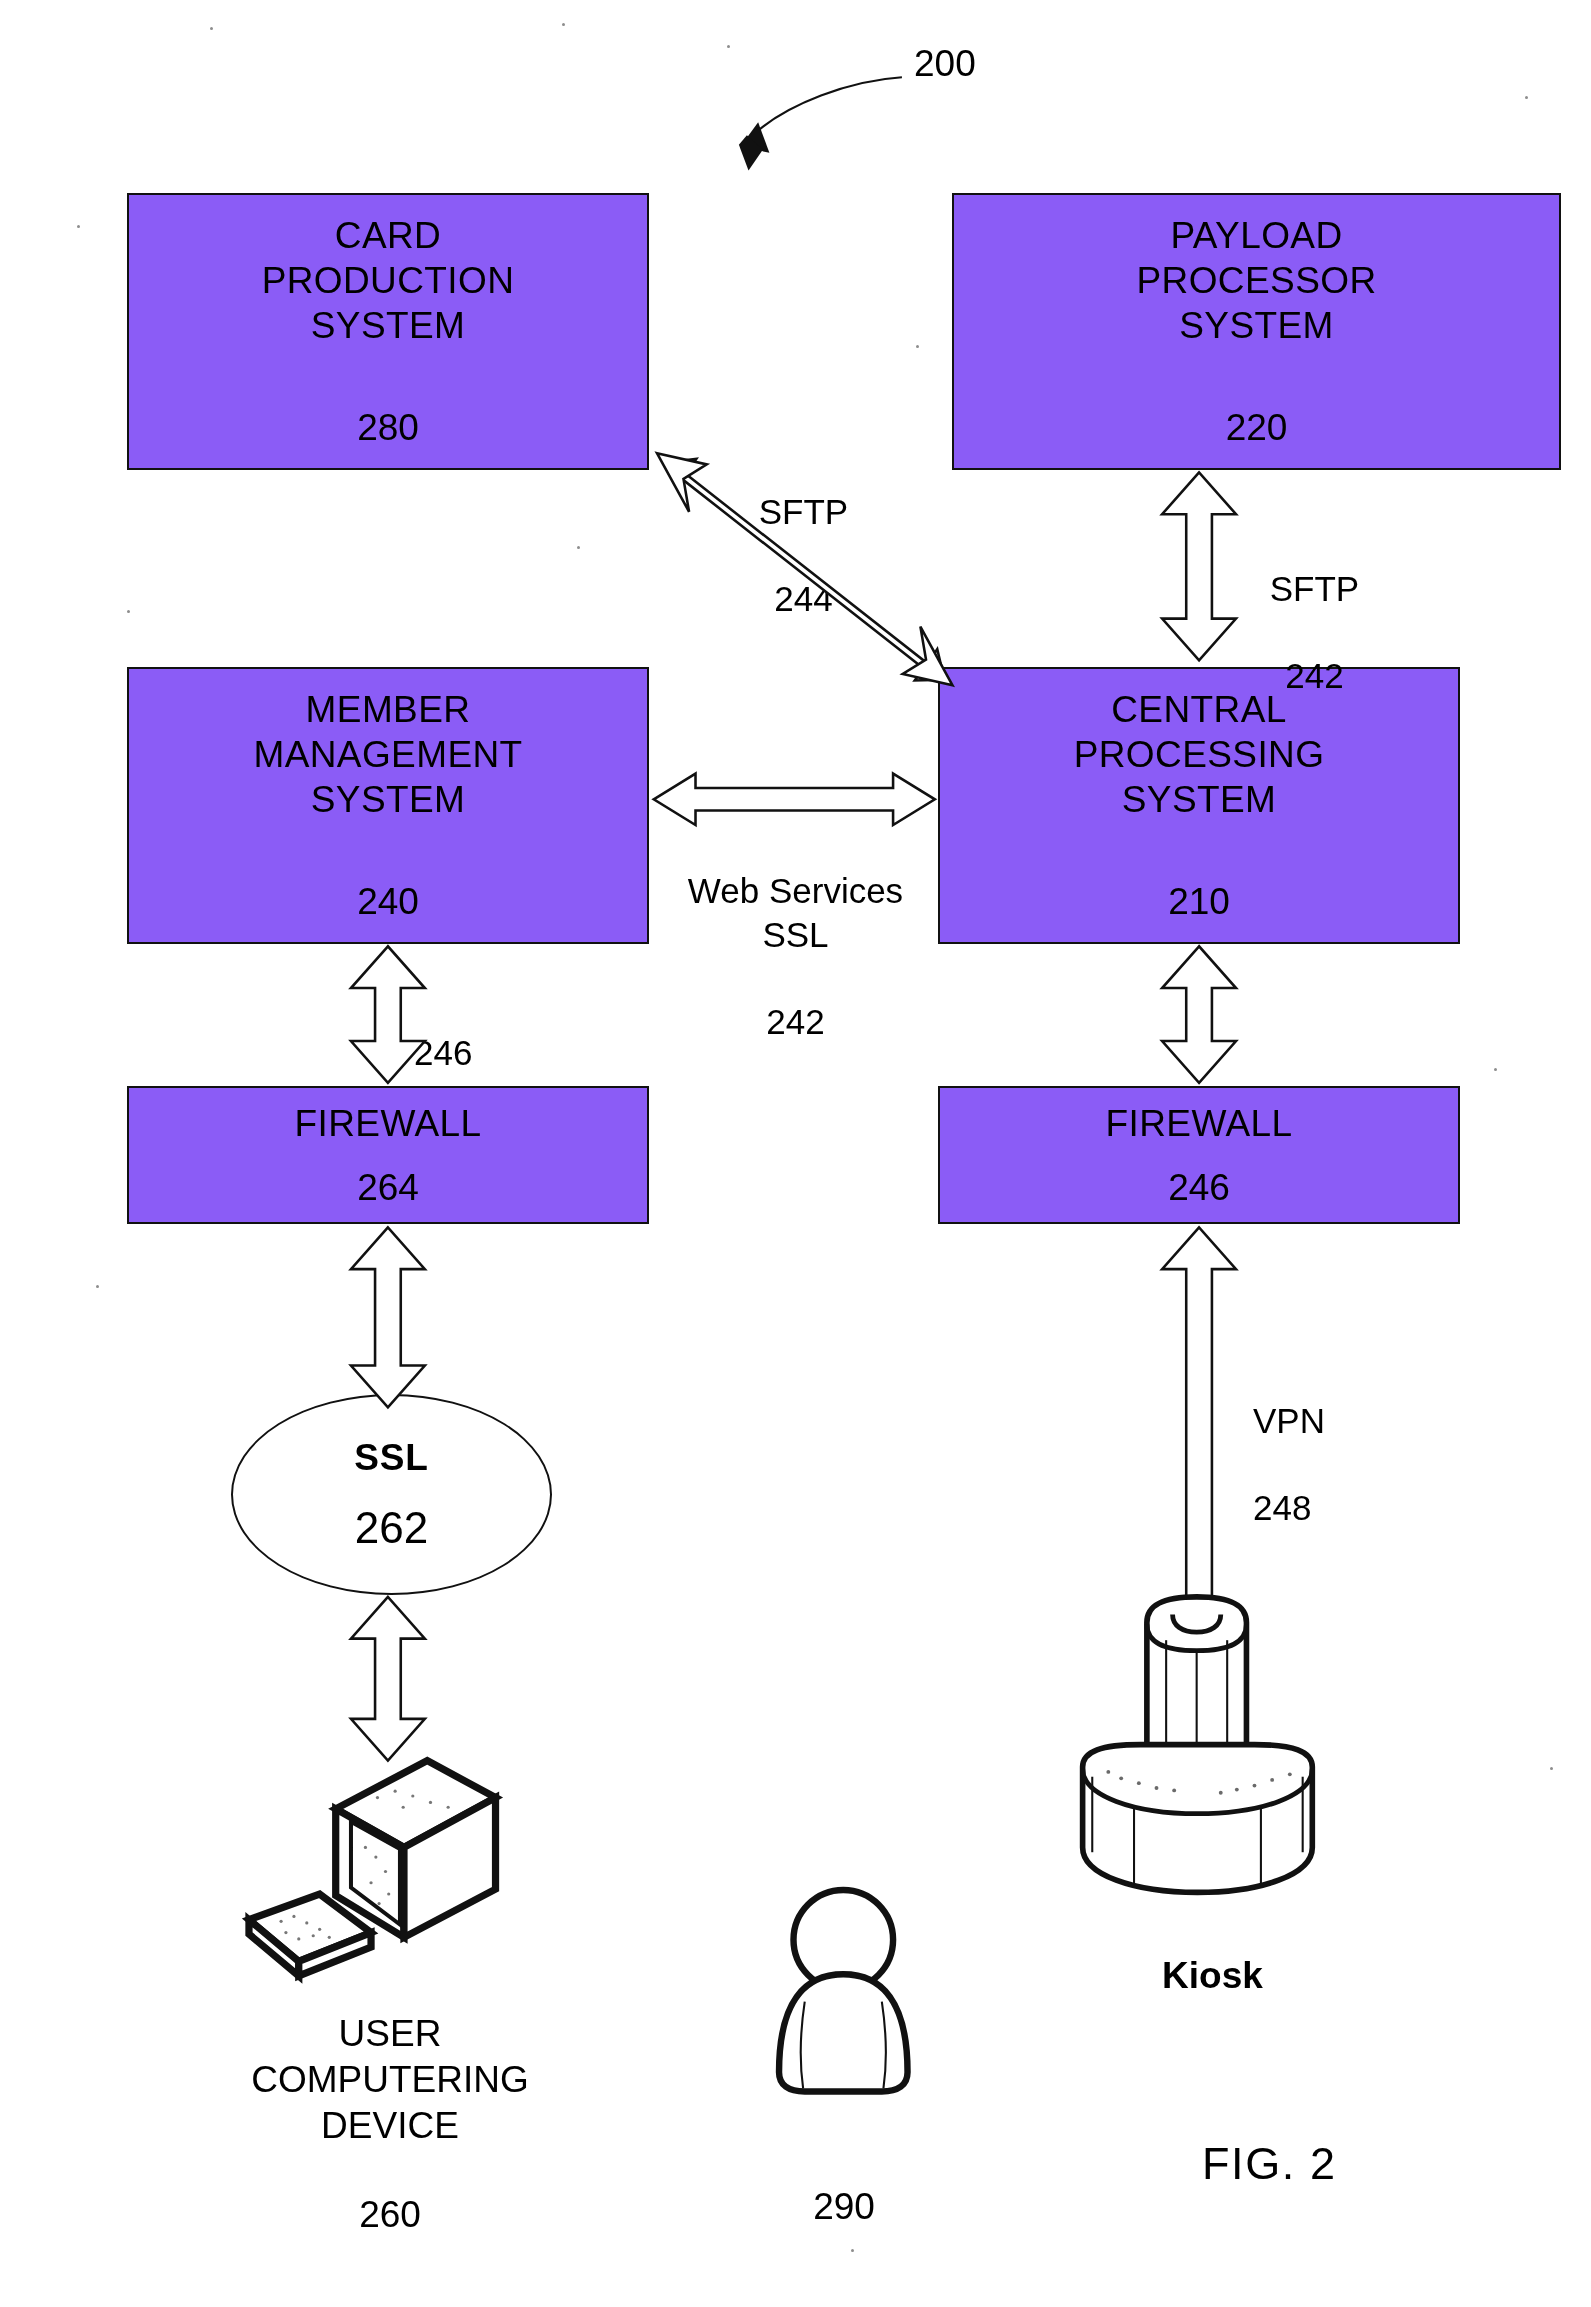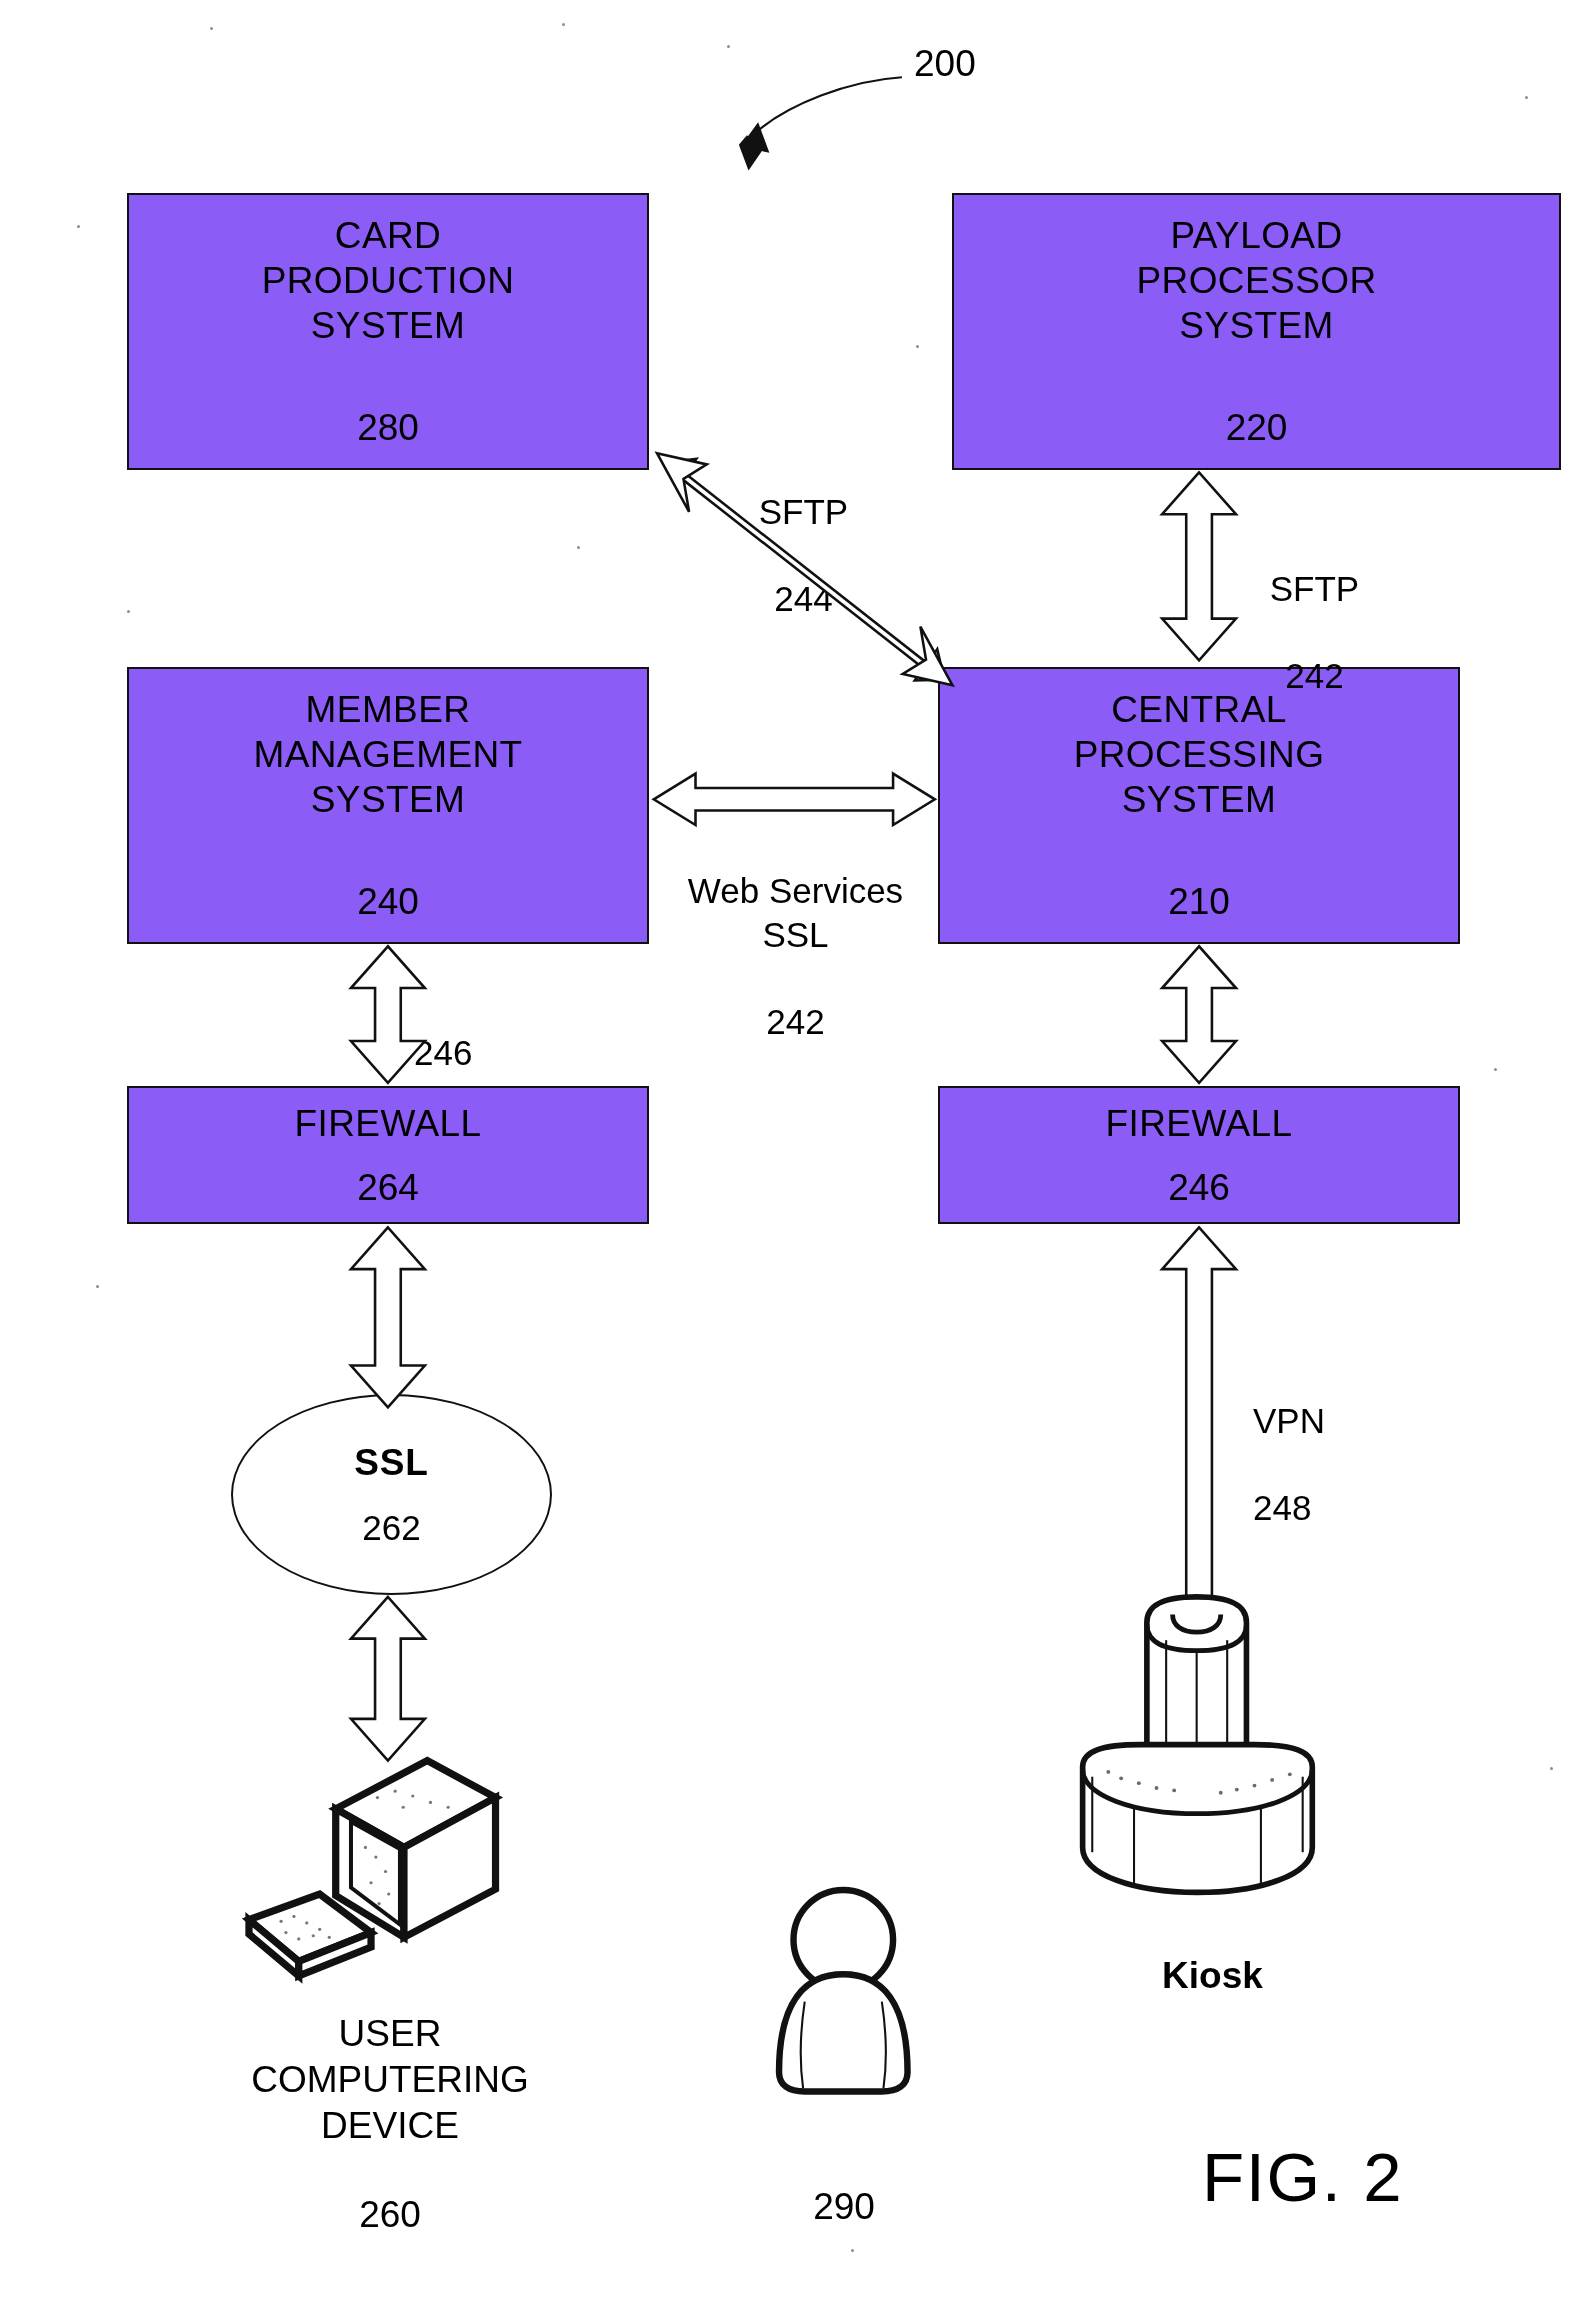--- a/index.html
+++ b/index.html
@@ -67,36 +67,36 @@
     flex-direction: column;
     align-items: center;
     justify-content: center;
   }
   .ellipse .lbl {
     font-size: 37px;
     font-weight: bold;
     letter-spacing: 0.8px;
   }
   .ellipse .refnum {
-    font-size: 35px;
+    font-size: 44px;
     margin-top: 24px;
   }
 
   
   .flabel {
     position: absolute;
     font-size: 35px;
     line-height: 1.24;
     text-align: center;
     white-space: pre-line;
   }
   .flabel.bold { font-weight: bold; }
   .figcaption {
     position: absolute;
-    font-size: 69px;
+    font-size: 45px;
     letter-spacing: 1.6px;
   }
   .tagnum {
     position: absolute;
     font-size: 37px;
   }
 
   
   svg.overlay {
     position: absolute;

